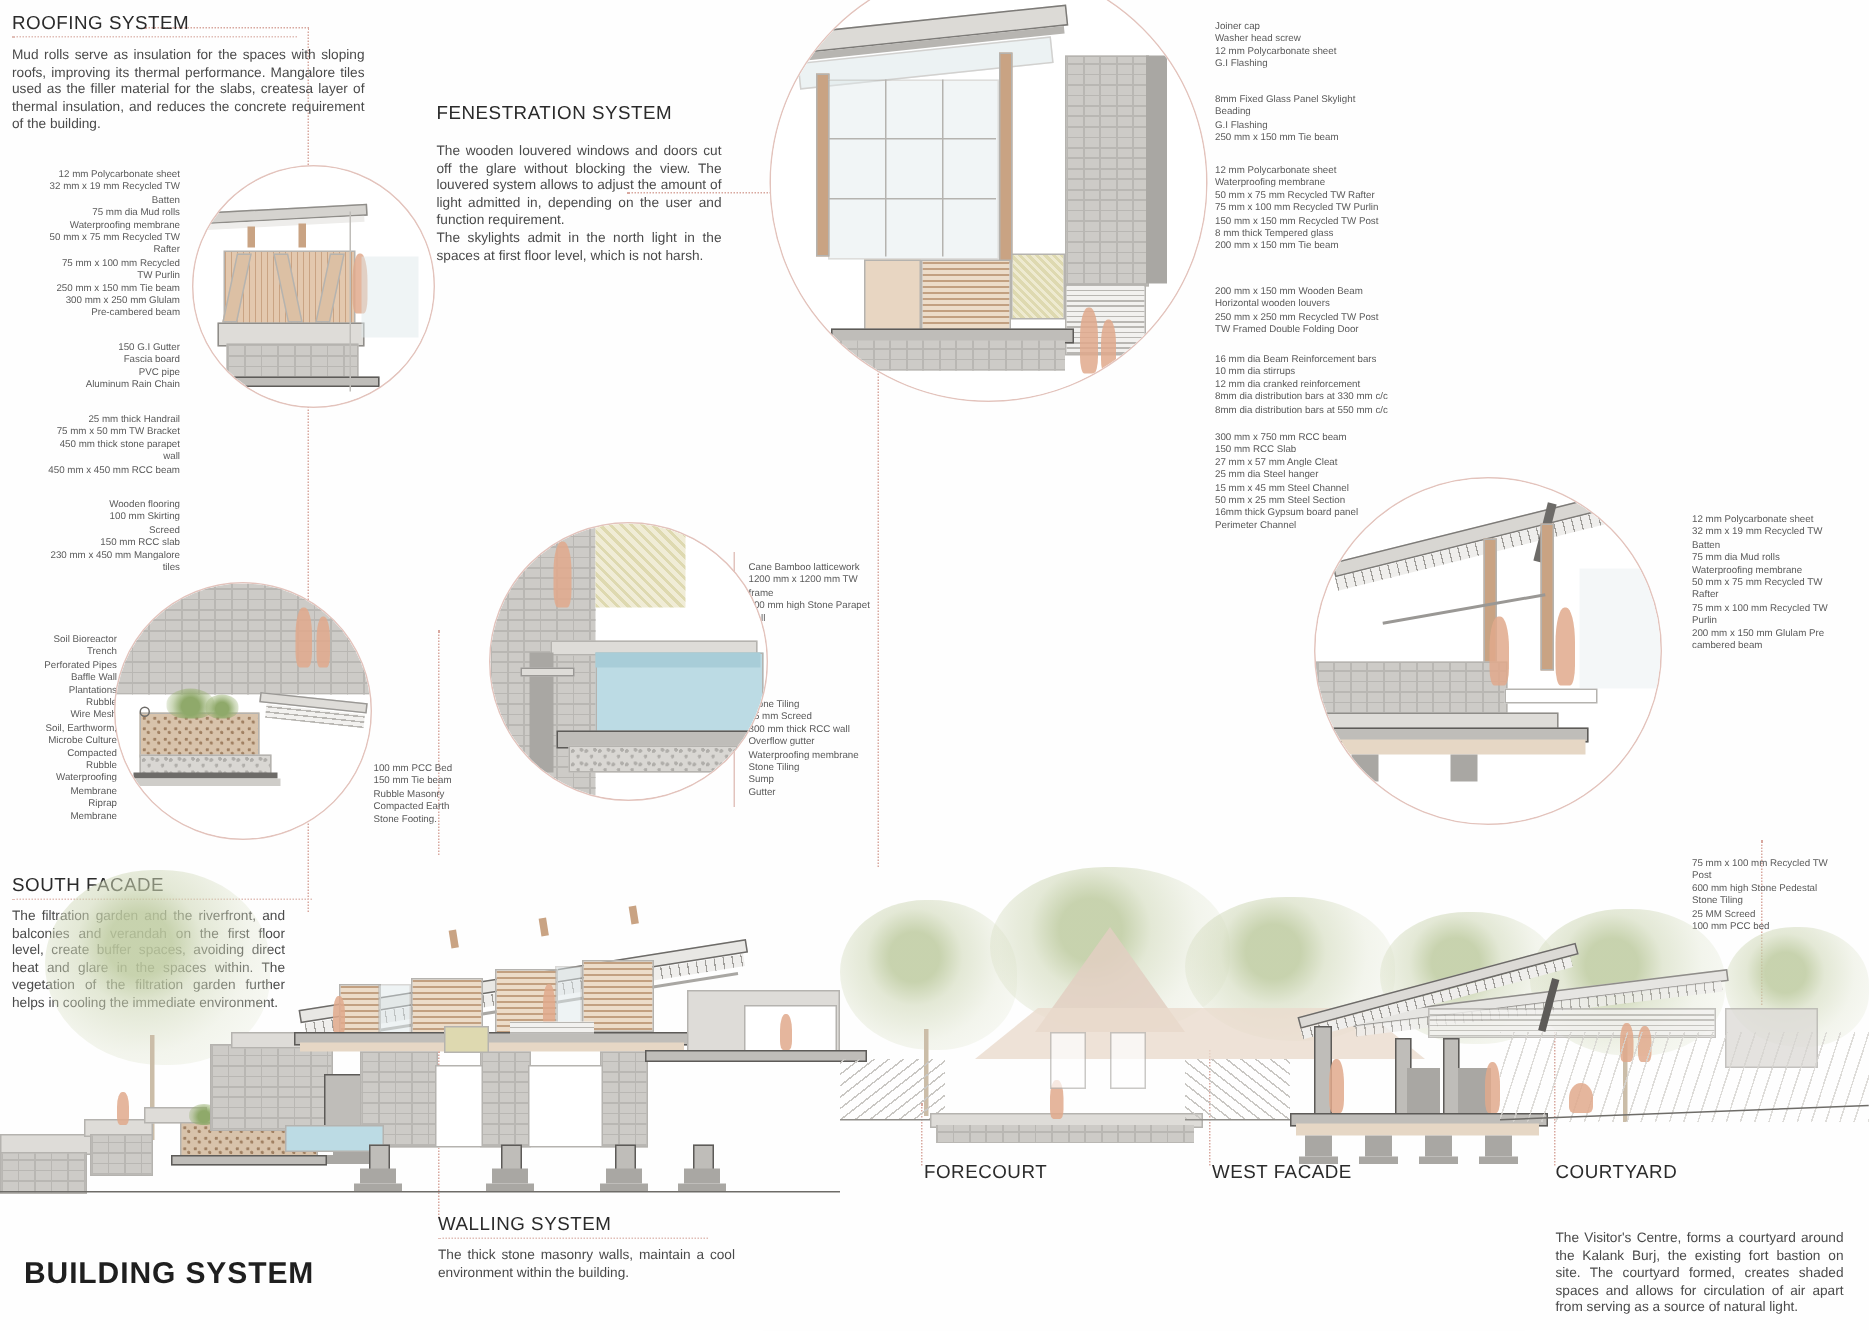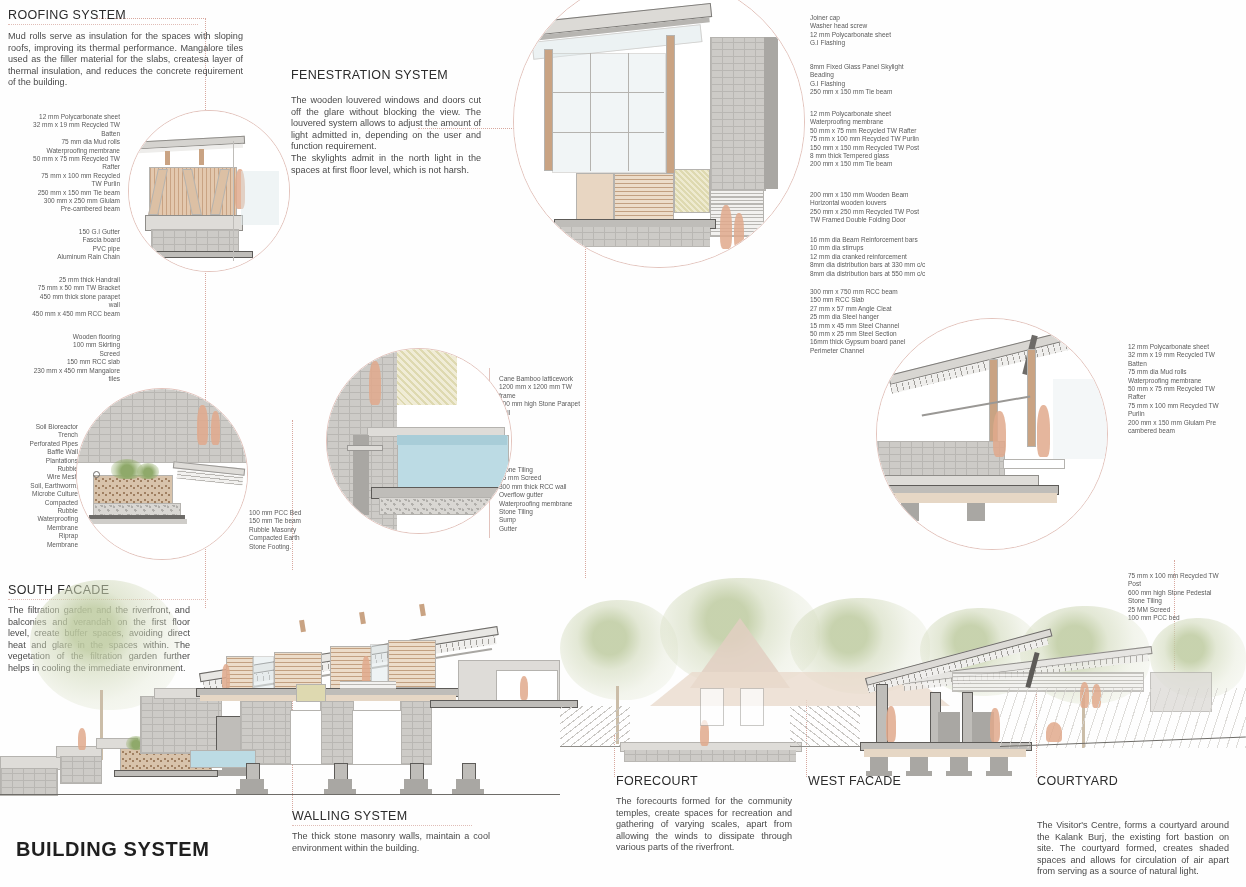--- a/index.html
+++ b/index.html
@@ -158,21 +158,20 @@
 
   <div class="sec-title" style="left:292px;top:809px;width:180px;">
     <span>WALLING SYSTEM</span>
     <span class="rule"></span>
   </div>
   <div class="body-txt" style="left:292px;top:831px;width:198px;">The thick stone masonry walls,  maintain a cool environment within the building.</div>
 
   <div class="sec-title" style="left:616px;top:774px;width:180px;">
     <span>FORECOURT</span>
   </div>
-  <div class="body-txt" style="left:616px;top:796px;width:176px;">The forecourts formed for the community temples, create spaces for recreation and gathering of varying scales, apart from allowing  the winds to dissipate through various parts of the riverfront.</div>
 
   <div class="sec-title" style="left:808px;top:774px;width:180px;">
     <span>WEST FACADE</span>
   </div>
 
   <div class="sec-title" style="left:1037px;top:774px;width:180px;">
     <span>COURTYARD</span>
   </div>
   <div class="body-txt" style="left:1037px;top:820px;width:192px;">The Visitor's Centre, forms a courtyard around the Kalank Burj, the existing fort bastion on site. The courtyard formed, creates shaded spaces and allows for circulation of air apart from serving as a source of natural light.</div>
 

